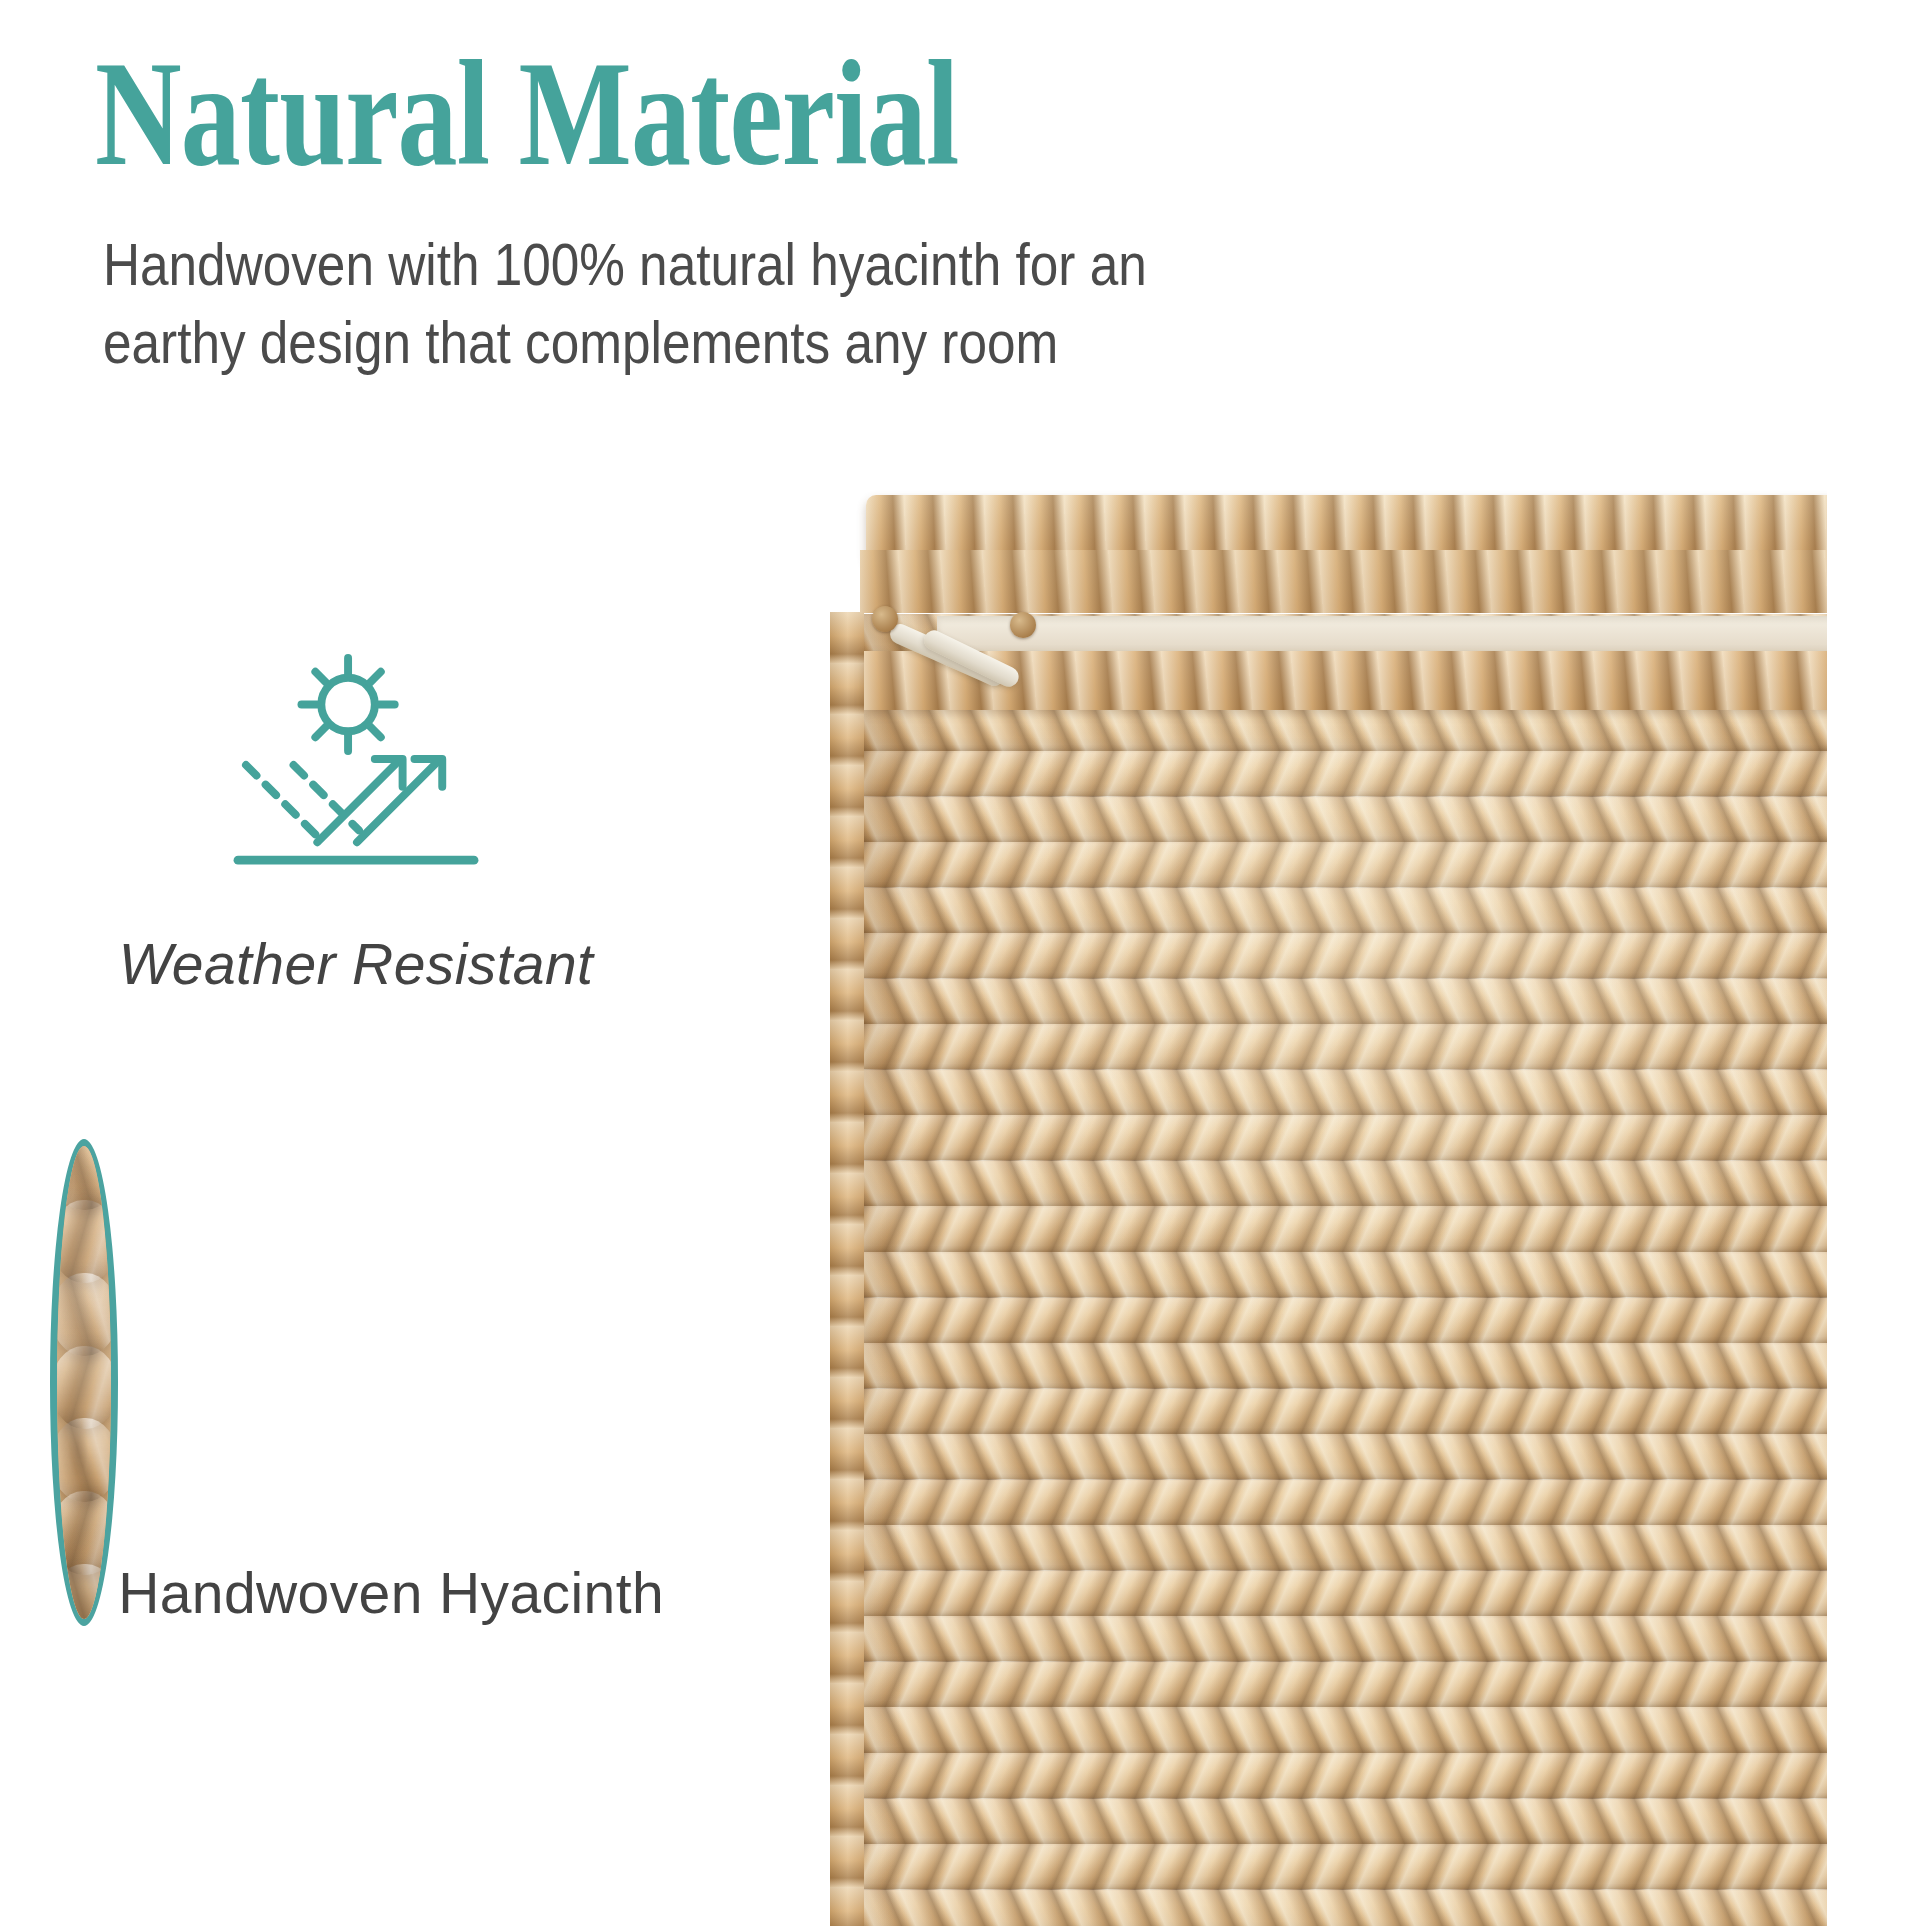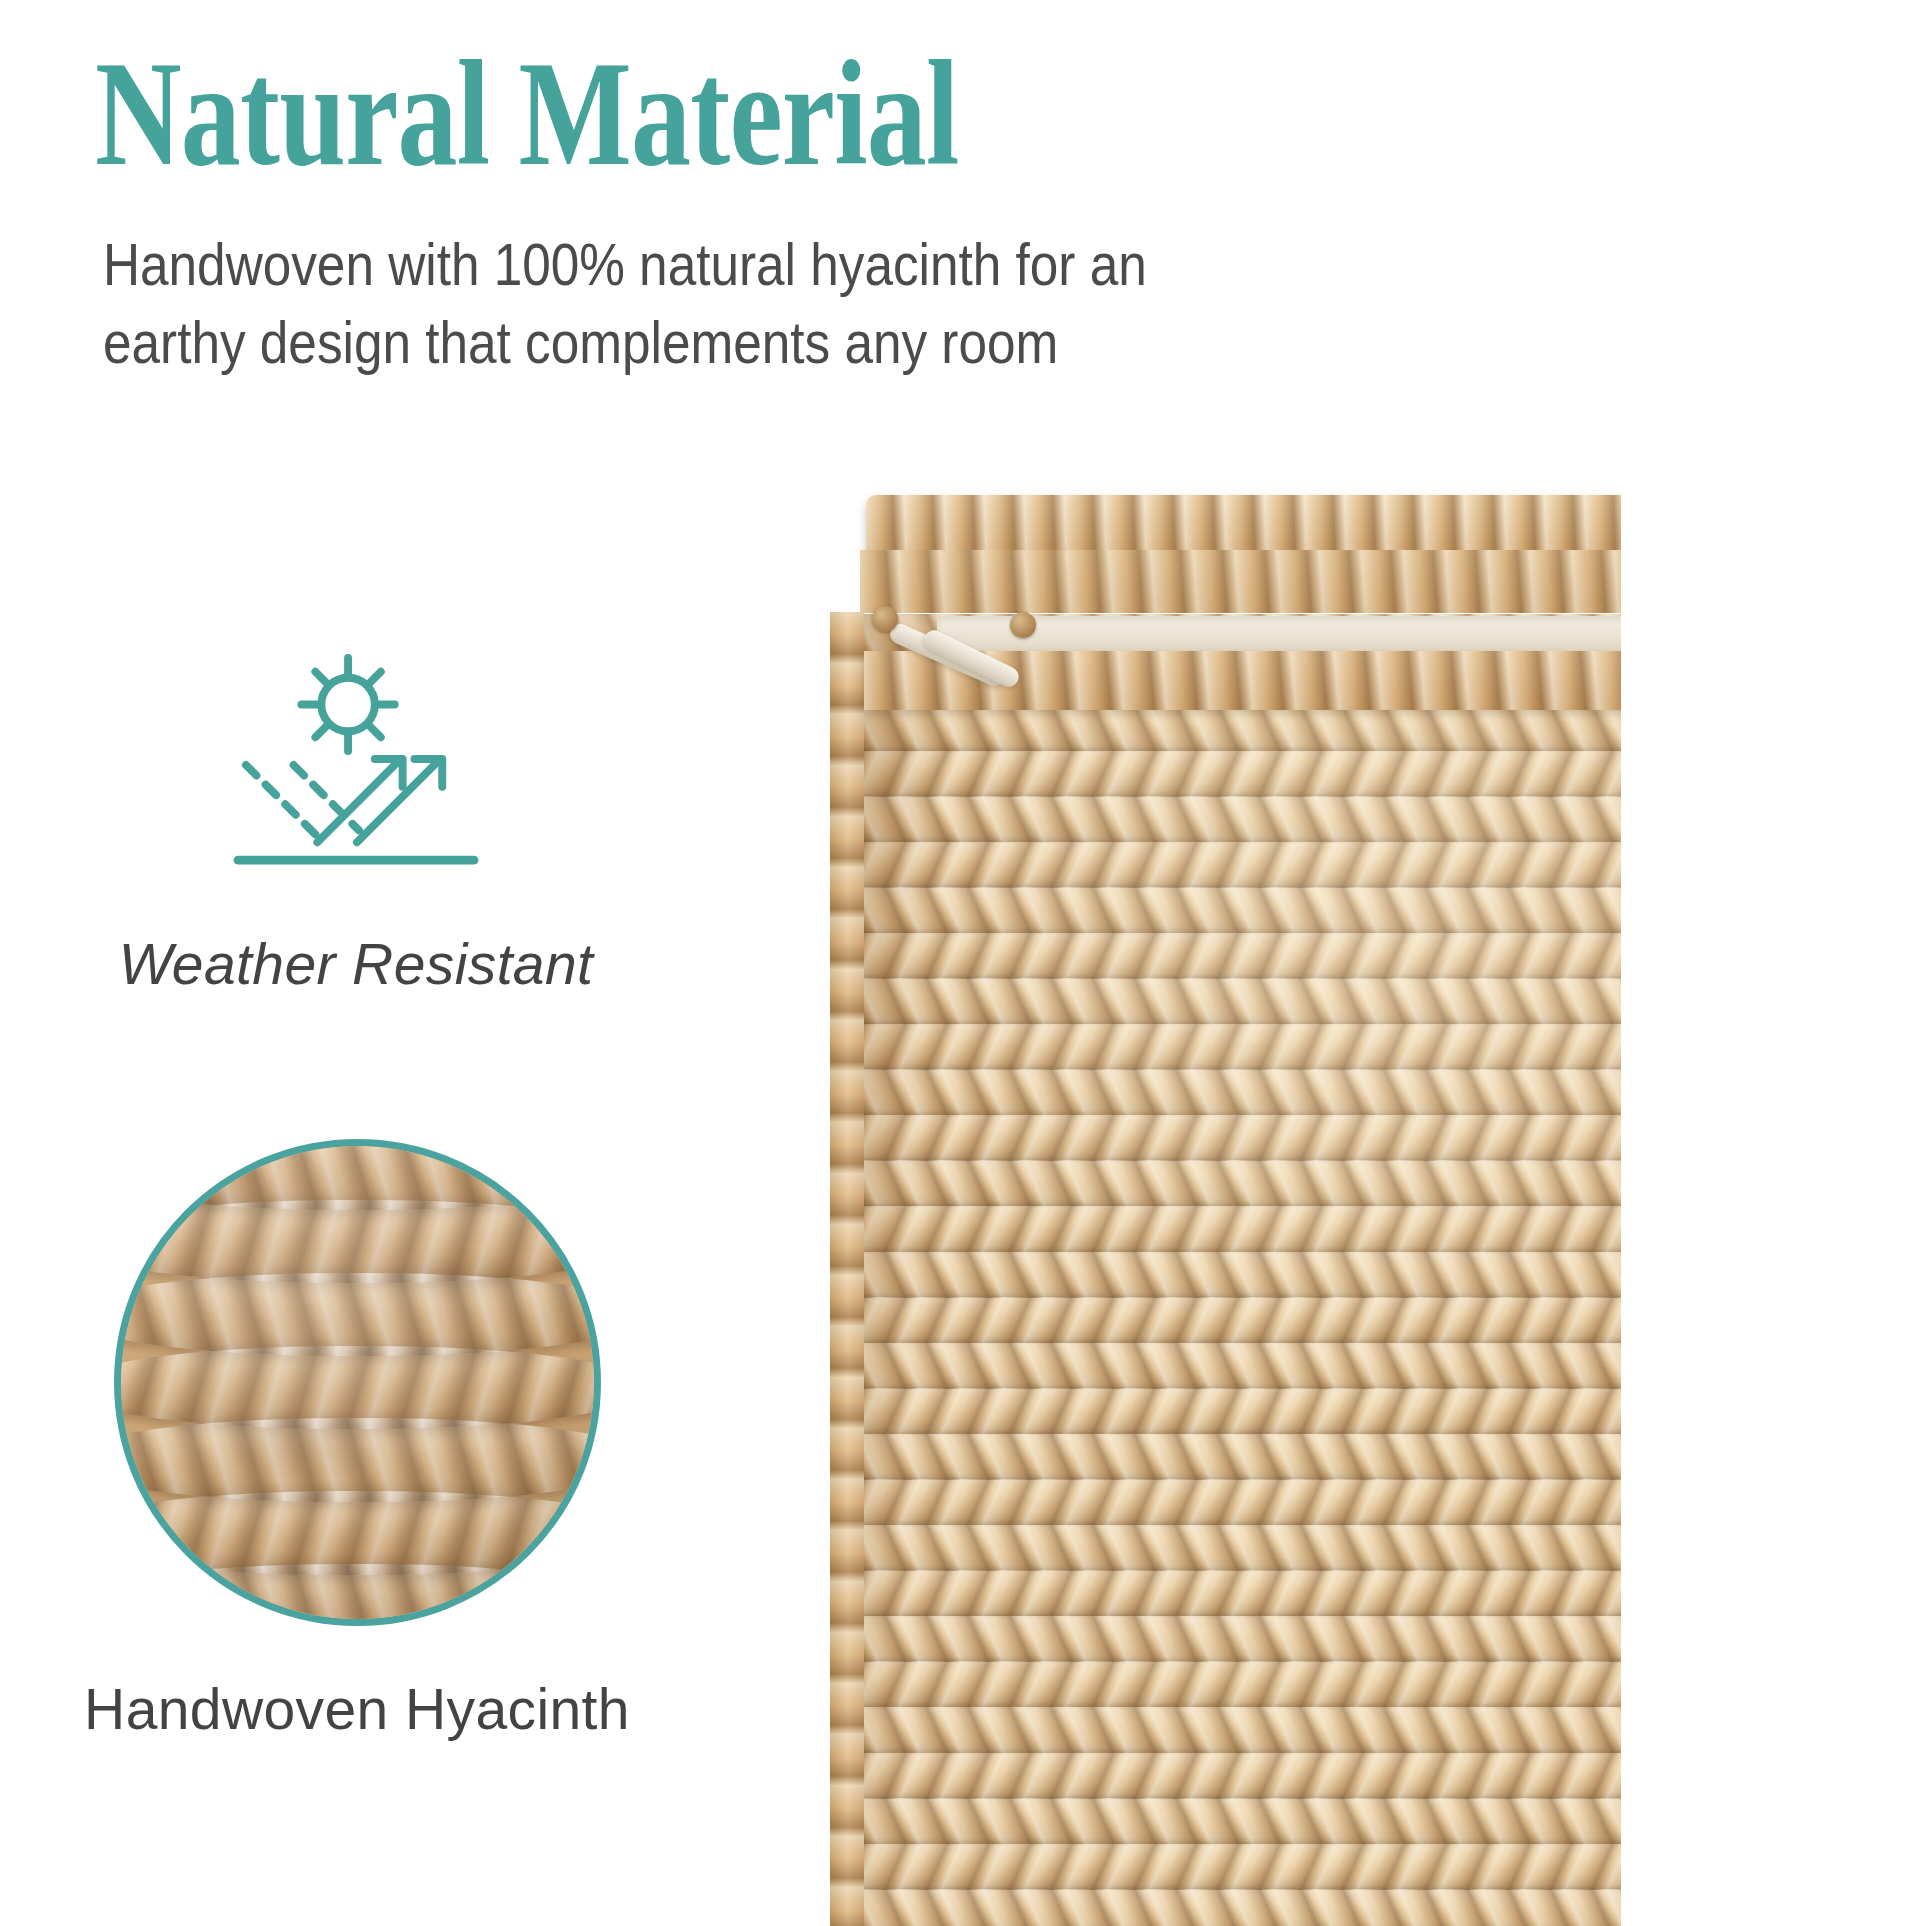--- a/index.html
+++ b/index.html
@@ -1,19 +1,19 @@
 <!DOCTYPE html>
 <html><head>
 <meta charset="utf-8">
 <style>
   * { margin:0; padding:0; box-sizing:border-box; }
   html,body { width:1927px; height:1927px; background:#ffffff; overflow:hidden; }
   body { font-family:"Liberation Sans", sans-serif; }
 
-  #stage { position:relative; width:1621px; height:1927px; background:#fff; overflow:hidden; }
+  #stage { position:relative; width:1827px; height:1927px; background:#fff; overflow:hidden; }
 
   
   .headline {
     position:absolute; left:95px; top:38px;
     font-family:"Liberation Serif", serif;
     font-weight:700;
     font-size:150px;
     line-height:1.0;
     letter-spacing:-1px;
     color:#45A39B;
@@ -49,21 +49,21 @@
     color:#434343;
     letter-spacing:0.4px;
     white-space:nowrap;
     text-align:center;
   }
 
   
   .feature-hyacinth {
     position:absolute; left:50px; top:1139px;
     width:614px;
-    display:flex; flex-direction:column; align-items:center;
+    display:flex; flex-direction:row; align-items:flex-end;
   }
   .circle-wrap {
     position:relative;
     width:487px; height:487px;
     border-radius:50%;
     border:7px solid #4BA3A0;
     overflow:hidden;
     background:#d9b689;
   }
   .circle-inner { position:absolute; inset:0; overflow:hidden; border-radius:50%; }

